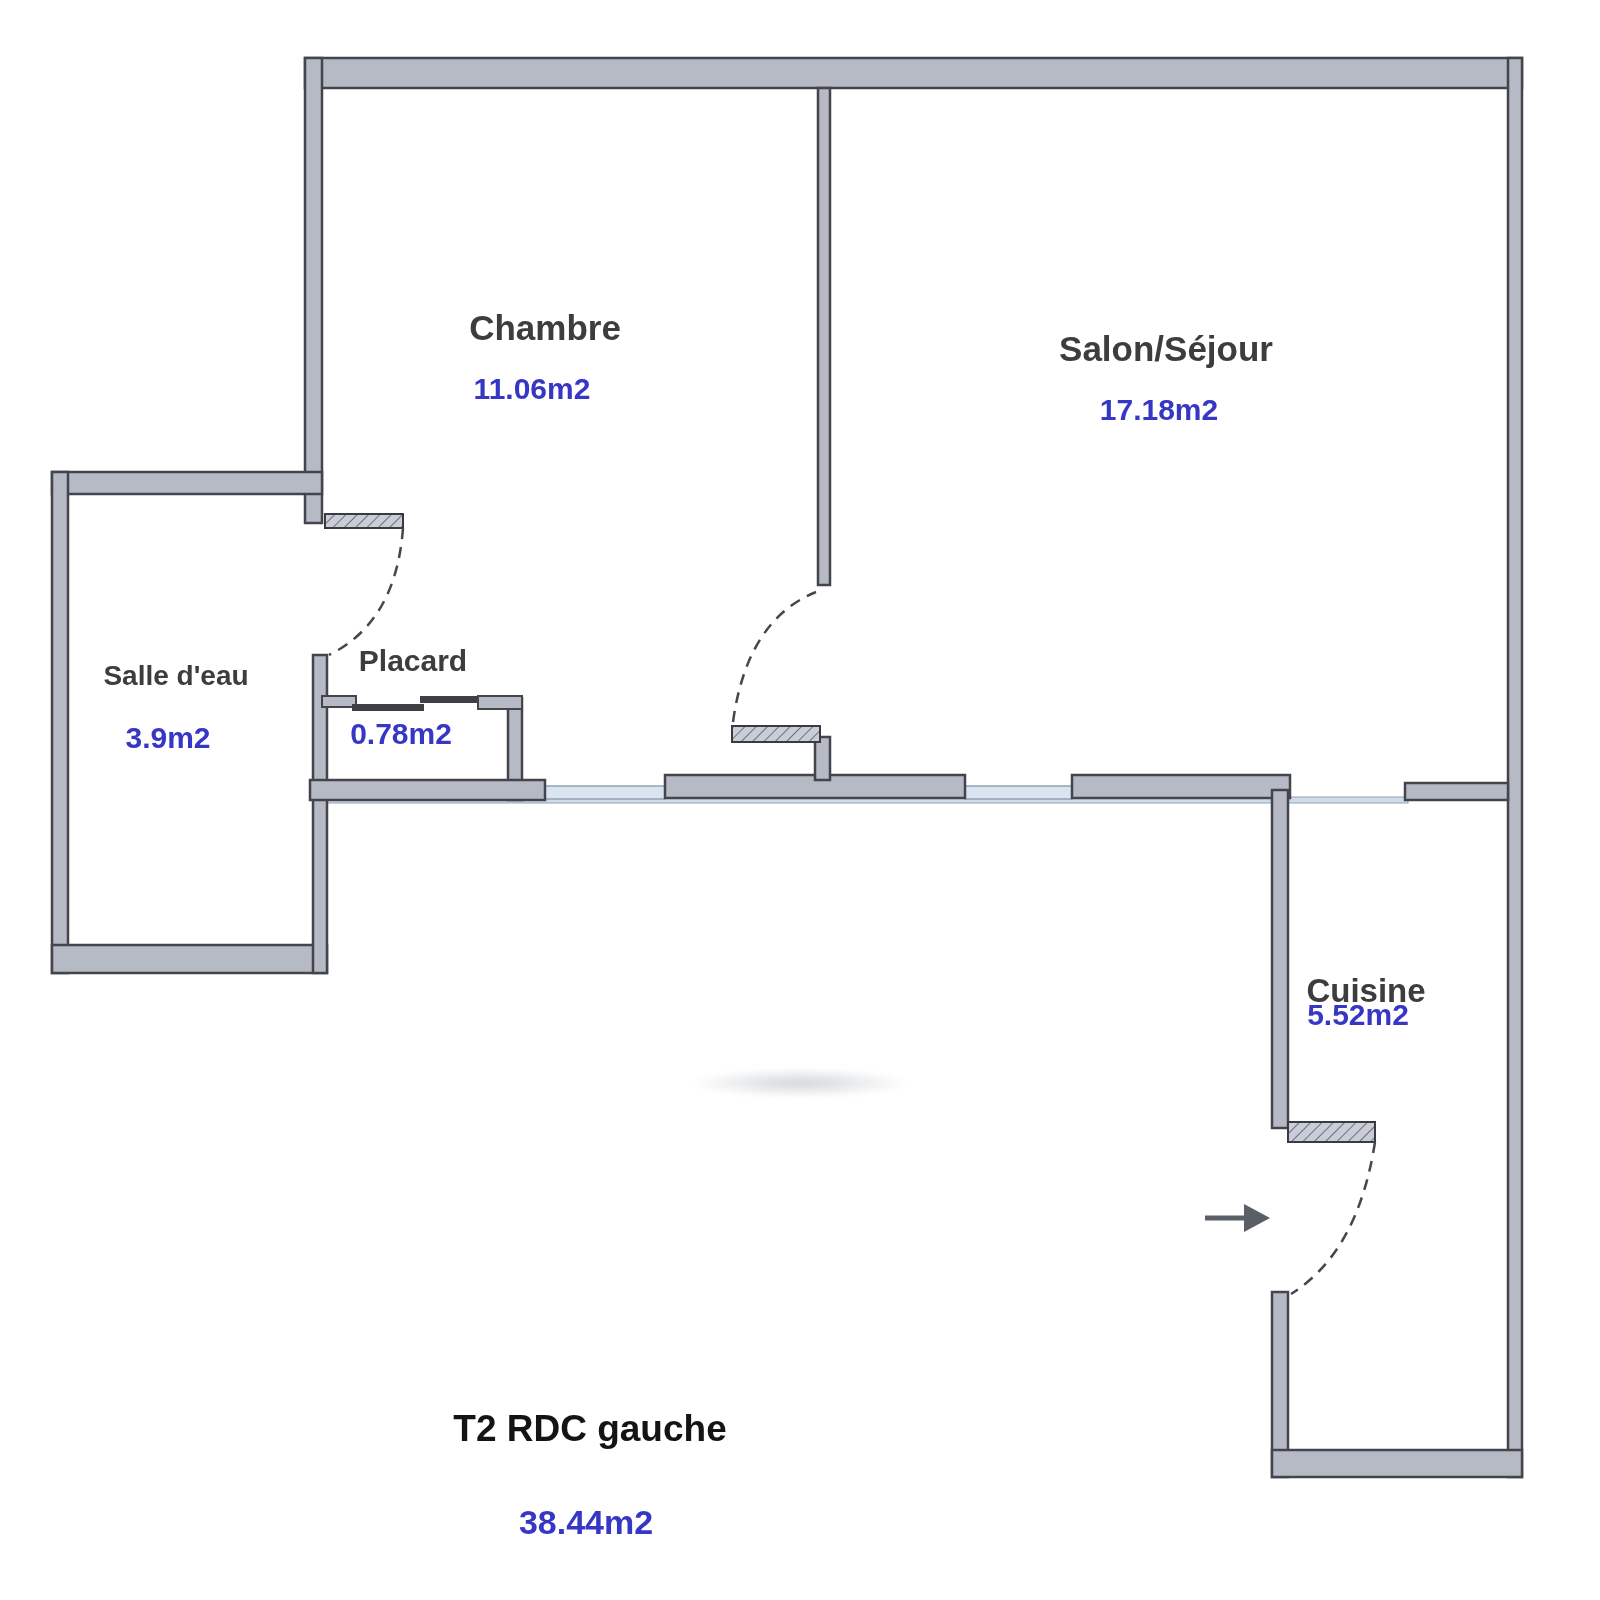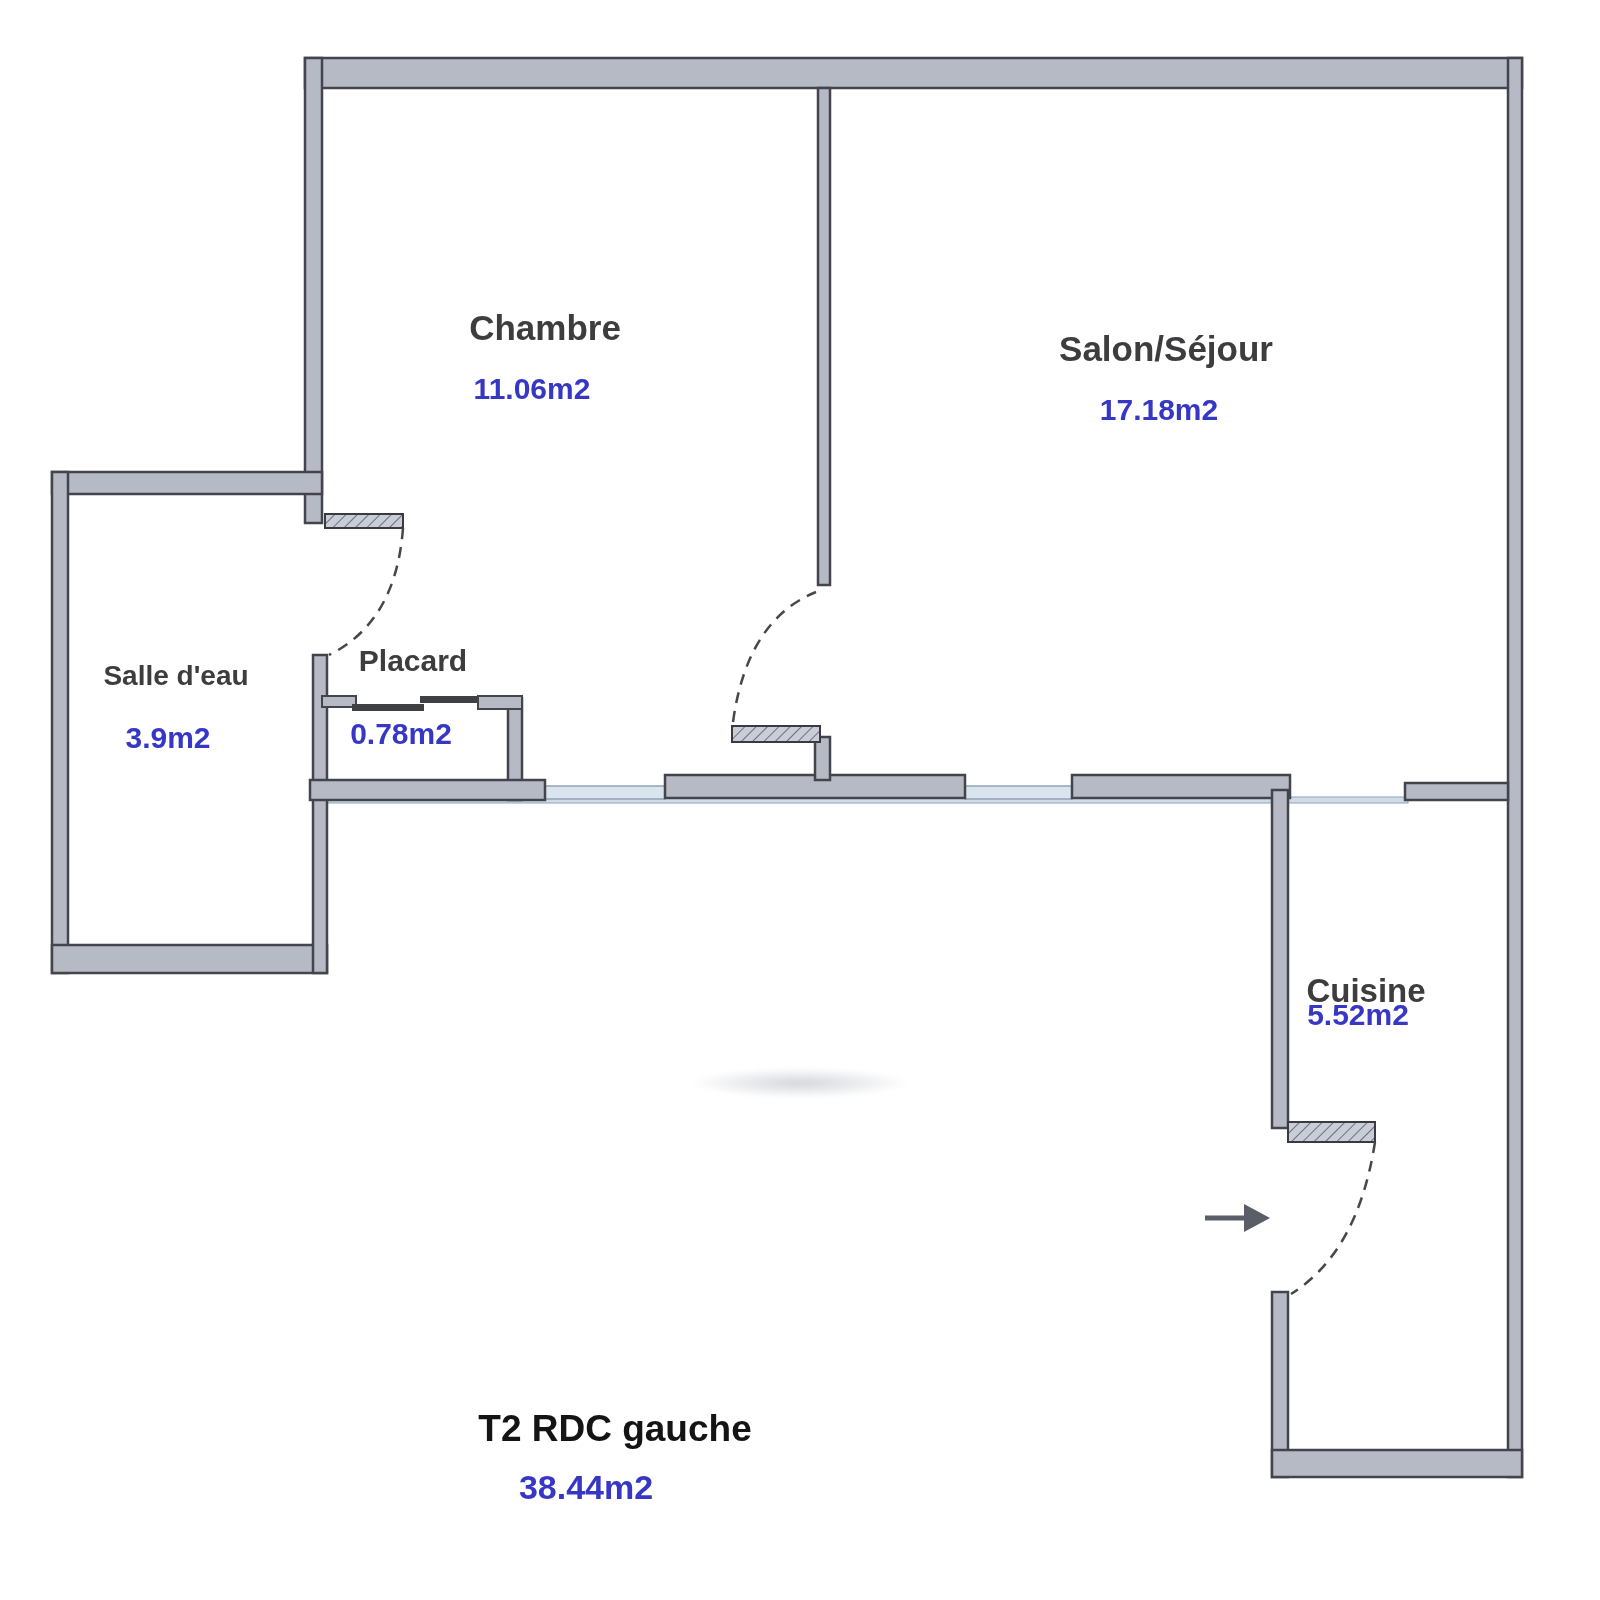--- a/index.html
+++ b/index.html
@@ -13,35 +13,35 @@
   .plan-svg{position:absolute;left:0;top:0;width:1600px;height:1600px;}
   .lbl{
     position:absolute;
     transform:translate(-50%,-50%);
     white-space:nowrap;
     font-weight:700;
     letter-spacing:0px;
   }
   .room-name{color:#3d3d3f;font-size:35px;}
   .room-area{color:#3737c6;font-size:30px;}
-  .plan-title{color:#141414;font-size:37px;margin-left:25px;}
+  .plan-title{color:#141414;font-size:37px;}
   .plan-total{color:#3737c6;font-size:34px;}
   
   .pos-chambre-name{left:537px;top:328px;margin-left:8px;}
   .pos-chambre-area{left:532px;top:389px;}
   .pos-salon-name{left:1166px;top:349px;}
   .pos-salon-area{left:1159px;top:410px;}
   .pos-sde-name{left:176px;top:676px;font-size:28px;}
   .pos-sde-area{left:168px;top:738px;}
   .pos-placard-name{left:413px;top:661px;font-size:30px;}
   .pos-placard-area{left:401px;top:734px;text-align:center;}
   .pos-cuisine-name{left:1366px;top:991px;font-size:33px;}
   .pos-cuisine-area{left:1358px;top:1015px;}
   .pos-title{left:590px;top:1429px;}
-  .pos-total{left:586px;top:1487px;}
+  .pos-total{left:586px;top:1522px;}
   .scan-smudge{
     position:absolute;left:690px;top:1068px;width:220px;height:30px;
     background:radial-gradient(ellipse at center, rgba(160,165,175,.45), rgba(160,165,175,0) 70%);
     filter:blur(2px);
   }
 </style>
 </head>
 <body>
 
 <div class="stage">

